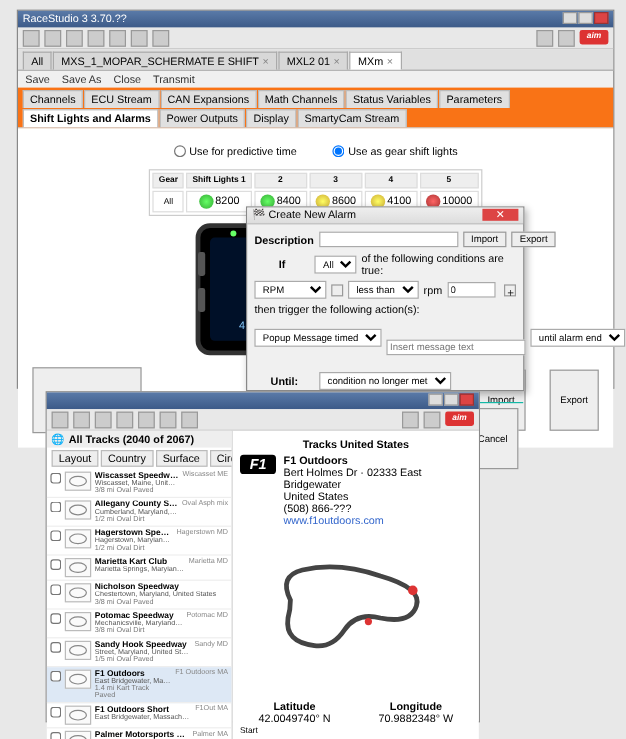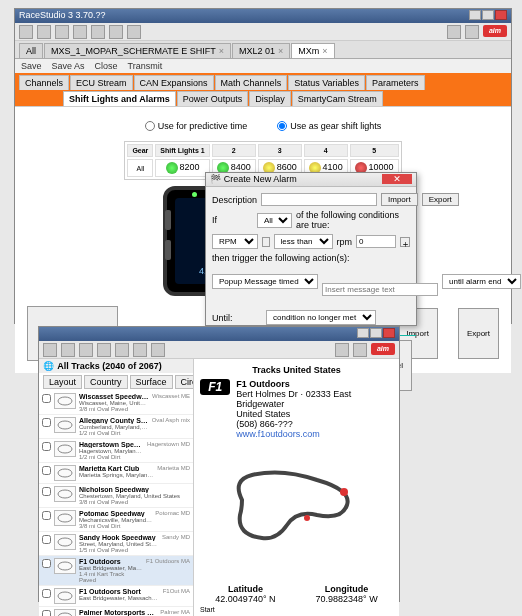--- a/index.html
+++ b/index.html
@@ -17,21 +17,21 @@
 .logo { width: 24px; height: 12px; background: #d33; border-radius: 2px; color: #fff; font-size: 7px; text-align: center; line-height: 12px; font-style: italic; font-weight: bold; }
 
 .tabstrip { display: flex; background: #e0e0e0; border-bottom: 1px solid #aaa; padding: 2px 4px 0; gap: 1px; font-size: 8px; flex-wrap: wrap; }
 .tab { padding: 2px 6px; background: #d8d8d8; border: 1px solid #aaa; border-bottom: none; cursor: pointer; }
 .tab.active { background: #fff; }
 .tab .x { margin-left: 3px; color: #888; }
 
 .menubar { display: flex; gap: 10px; padding: 2px 6px; font-size: 8px; color: #333; }
 .subtabs { display: flex; background: #f97316; border-bottom: 1px solid #ccc; padding: 2px 4px 0; gap: 1px; font-size: 8px; flex-wrap: wrap; }
 .subtab { padding: 2px 5px; background: #e0e0e0; border: 1px solid #bbb; border-bottom: none; cursor: pointer; white-space: nowrap; }
-.subtab.active { background: #fff; font-weight: bold; margin-left: 44px; }
+.subtab.active { background: #fff; font-weight: bold; }
 
 .panel { background: #fff; padding: 8px; }
 
 .radiorow { display: flex; gap: 30px; justify-content: center; padding: 6px; font-size: 8px; }
 .radiorow label { display: flex; align-items: center; gap: 3px; }
 .radiorow input { width: 10px; height: 10px; }
 
 .shift-table { margin: 4px auto; border: 1px solid #ccc; }
 .shift-table td { padding: 2px 4px; font-size: 7px; border: 1px solid #ddd; text-align: center; }
 .shift-table .hdr { background: #eee; font-weight: bold; }
@@ -54,21 +54,21 @@
 
 .btn { padding: 20px 8px; background: #eee; border: 1px solid #999; cursor: pointer; font-size: 8px; }
 .alarm-row { display: flex; align-items: center; gap: 20px; padding: 4px; font-size: 8px; }
 
 
 .dialog { position: absolute; background: #f0f0f0; border: 1px solid #888; box-shadow: 2px 2px 6px rgba(0,0,0,.3); }
 .dlg-title { height: 14px; background: linear-gradient(#eee,#ddd); border-bottom: 1px solid #bbb; display: flex; justify-content: space-between; padding: 1px 4px; font-size: 8px; }
 .dlg-title .x { width: 30px; height: 10px; background: #d44; color: #fff; text-align: center; line-height: 10px; }
 .dlg-body { padding: 6px; }
 .dlg-row { display: flex; align-items: center; gap: 4px; margin-bottom: 4px; font-size: 8px; }
-.dlg-row .lbl { width: 50px; text-align: left; }
+.dlg-row .lbl { width: 50px; text-align: center; font-weight: bold; }
 select, input[type=text] { font-size: 8px; padding: 1px 2px; border: 1px solid #aaa; background: #fff; }
 .dlg-footer { display: flex; justify-content: flex-end; gap: 6px; padding: 4px; border-top: 1px solid #14b8a6; }
 
 
 .trackswin .body { display: flex; height: 260px; }
 .tracklist { width: 155px; border-right: 1px solid #ccc; overflow: hidden; background: #fff; }
 .tracklist-hdr { padding: 2px 4px; font-size: 8px; font-weight: bold; background: #eee; display: flex; align-items: center; gap: 3px; }
 .trackitem { display: flex; gap: 3px; padding: 2px 3px; border-bottom: 1px solid #eee; font-size: 7px; }
 .trackitem.sel { background: #dde8f5; }
 .trackitem input { width: 9px; height: 9px; flex-shrink: 0; margin-top: 1px; }
@@ -206,21 +206,21 @@
 
   <div class="alarm-row">
     <button class="btn"><span style="color:#3a3">＋</span> <span>Add New Alarm</span></button>
     <span>still available alarms: 37</span>
     <button class="btn" style="margin-left:auto">Import</button>
     <button class="btn">Export</button>
   </div>
  </div>
 </div>
 
-<div class="dialog" style="left:205px; top:172px; width:212px; height:154px;">
+<div class="dialog" style="left:205px; top:172px; width:232px; height:154px;">
   <div class="dlg-title">
     <span><span>🏁</span> <span>Create New Alarm</span></span>
     <span class="x">✕</span>
   </div>
   <div class="dlg-body">
     <div class="dlg-row">
       <span class="lbl">Description</span>
       <input type="text" style="flex: 1 1 0%;" value="">
       <button class="btn" style="padding:1px 6px">Import</button>
       <button class="btn" style="padding:1px 6px">Export</button>

